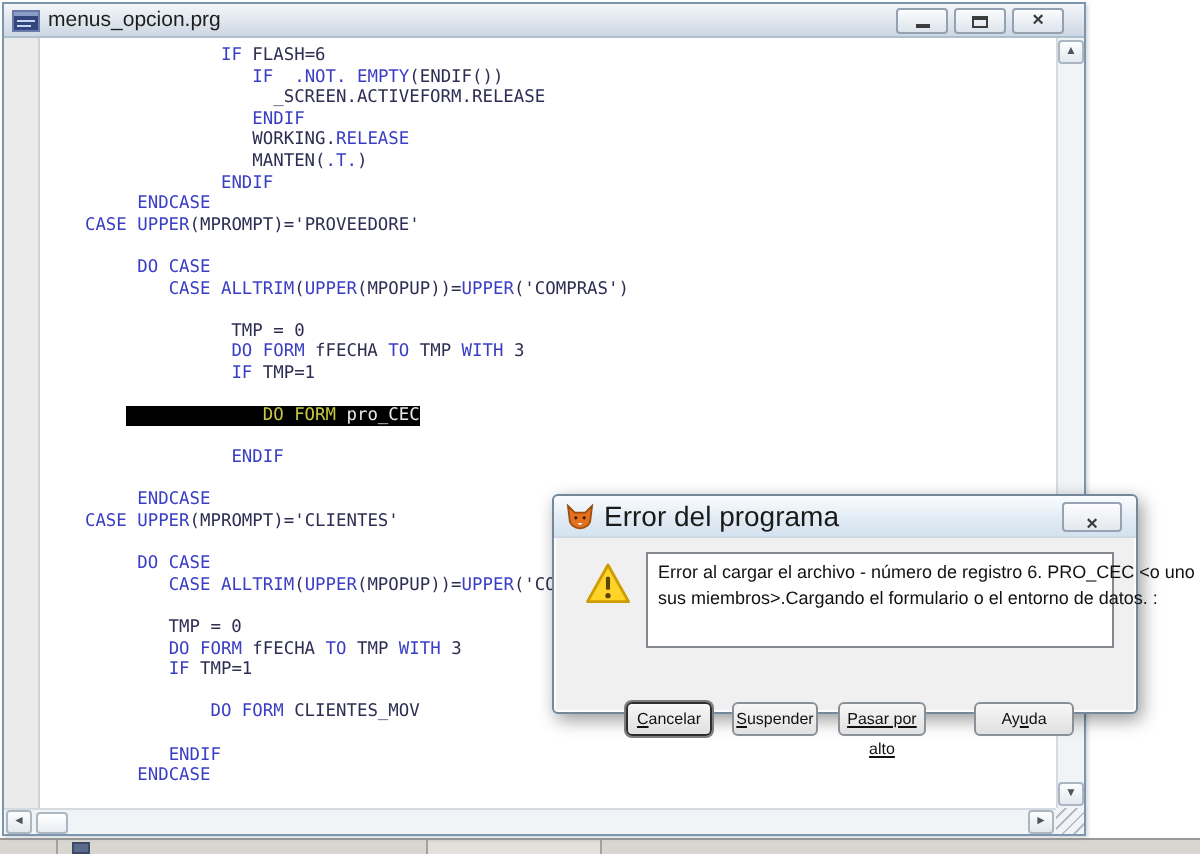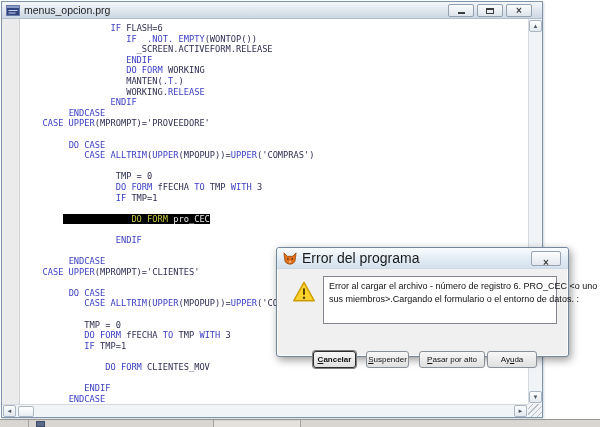--- a/index.html
+++ b/index.html
@@ -66,24 +66,24 @@
   .dlg-body { position:relative; height:88px; }
   .warn-icon { position:absolute; left:15px; top:12px; }
   .msg-box { position:absolute; left:46px; top:7px; width:234px; height:48px; background:#fff;
              border:1px solid #828790; padding:3px 5px; }
   .msg-line { font-size:9px; line-height:13px; color:#111; white-space:nowrap; }
   .dlg-buttons { position:absolute; left:0; top:82px; width:100%; height:17px; }
   .btn { position:absolute; height:17px; border:1px solid #8a9097; border-radius:3px;
          background:linear-gradient(#f7f7f7,#e0e0e0); font-size:8px; color:#111;
          text-align:center; line-height:15px; font-family:"Liberation Sans",sans-serif; }
   .btn .mn { text-decoration:underline; }
-  .btn-default { border:1px solid #2e2e2e; box-shadow:0 0 0 1px #7d7d7d;font-weight:bold; }
+  .btn-default { border:1px solid #2e2e2e; box-shadow:0 0 0 1px #7d7d7d; }
   .btn-cancel { left:36px;  width:43px; }
   .btn-suspend{ left:89px;  width:43px; }
-  .btn-ignore { left:142px; width:66px; }
+  .btn-ignore { left:142px; width:44px;text-decoration:underline; }
   .btn-help   { left:210px; width:50px; }
 </style>
 </head>
 <body>
 
 <div class="stage">
 
   <div class="bg-strip">
     <div class="divider" style="left:28px"></div>
     <div class="mini-icon"></div>
@@ -114,26 +114,25 @@
         </div>
       </div>
     </div>
 
     <div class="editor">
       <div class="gutter"></div>
 
       <div class="code-area">
         <div>
             <div class="code-line"><span class="tok-id">               </span><span class="tok-kw">IF </span><span class="tok-id">FLASH=6</span></div>
-            <div class="code-line"><span class="tok-id">                  </span><span class="tok-kw">IF</span><span class="tok-id">  </span><span class="tok-kw">.NOT.</span><span class="tok-id"> </span><span class="tok-kw">EMPTY</span><span class="tok-id">(WONTOP())</span></div>
+            <div class="code-line"><span class="tok-id">                  </span><span class="tok-kw">IF</span><span class="tok-id">  </span><span class="tok-kw">.NOT.</span><span class="tok-id"> </span><span class="tok-kw">EMPTY</span><span class="tok-id">(ENDIF())</span></div>
             <div class="code-line"><span class="tok-id">                    _SCREEN.ACTIVEFORM.RELEASE</span></div>
             <div class="code-line"><span class="tok-id">                  </span><span class="tok-kw">ENDIF</span></div>
-            <div class="code-line"><span class="tok-id">                  </span><span class="tok-kw">DO FORM </span><span class="tok-id">WORKING</span></div>
+            <div class="code-line"><span class="tok-id">                  WORKING.</span><span class="tok-kw">RELEASE</span></div>
             <div class="code-line"><span class="tok-id">                  MANTEN(</span><span class="tok-kw">.T.</span><span class="tok-id">)</span></div>
-            <div class="code-line"><span class="tok-id">                  WORKING.</span><span class="tok-kw">RELEASE</span></div>
             <div class="code-line"><span class="tok-id">               </span><span class="tok-kw">ENDIF</span></div>
             <div class="code-line"><span class="tok-id">       </span><span class="tok-kw">ENDCASE</span></div>
             <div class="code-line"><span class="tok-id">  </span><span class="tok-kw">CASE UPPER</span><span class="tok-id">(MPROMPT)='PROVEEDORE'</span></div>
             <div class="code-line">&nbsp;</div>
             <div class="code-line"><span class="tok-id">       </span><span class="tok-kw">DO CASE</span></div>
             <div class="code-line"><span class="tok-id">          </span><span class="tok-kw">CASE ALLTRIM</span><span class="tok-id">(</span><span class="tok-kw">UPPER</span><span class="tok-id">(MPOPUP))=</span><span class="tok-kw">UPPER</span><span class="tok-id">('COMPRAS')</span></div>
             <div class="code-line">&nbsp;</div>
             <div class="code-line"><span class="tok-id">                TMP = 0</span></div>
             <div class="code-line"><span class="tok-id">                </span><span class="tok-kw">DO FORM </span><span class="tok-id">fFECHA </span><span class="tok-kw">TO </span><span class="tok-id">TMP </span><span class="tok-kw">WITH </span><span class="tok-id">3</span></div>
             <div class="code-line"><span class="tok-id">                </span><span class="tok-kw">IF </span><span class="tok-id">TMP=1</span></div>

